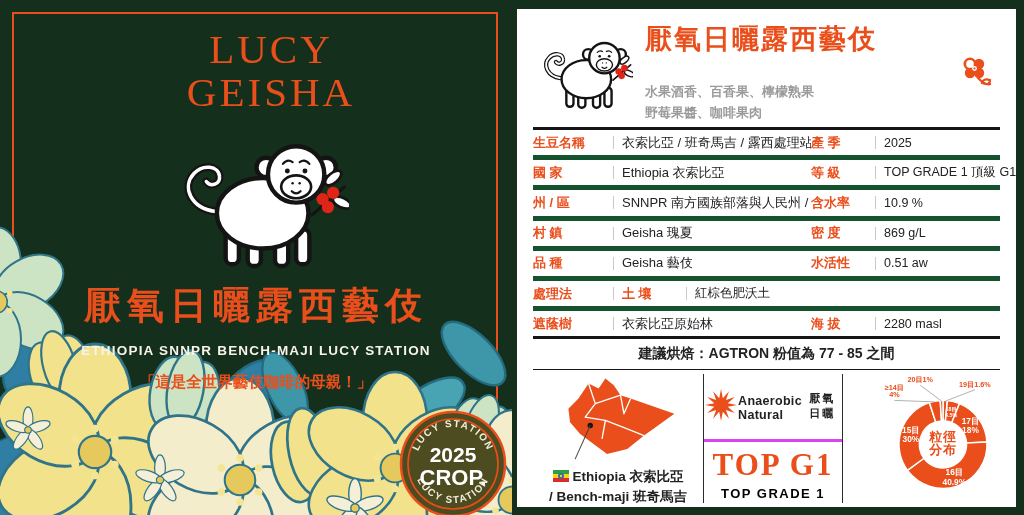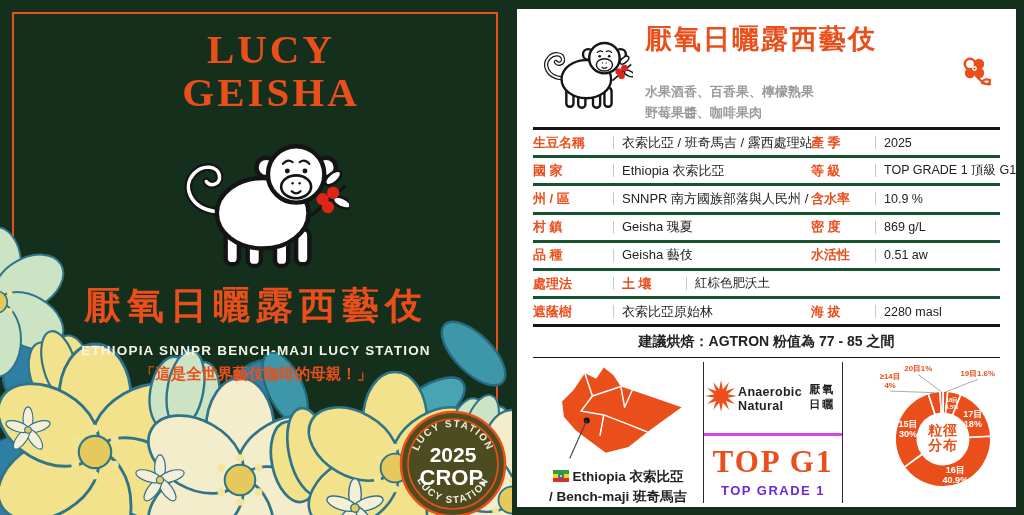--- a/index.html
+++ b/index.html
@@ -4,42 +4,42 @@
 <style>
   html,body{margin:0;padding:0;}
   body{width:1024px;height:515px;font-family:"Liberation Sans",sans-serif;background:#0f2416;}
   .stage{width:1024px;height:515px;display:flex;overflow:hidden;}
 
   
   .left-panel{position:relative;width:512px;height:515px;background:#14301D;overflow:hidden;flex:none;}
   .border-frame{position:absolute;left:12px;top:12px;right:14px;bottom:12px;border:2px solid #E94E1B;z-index:1;}
   .flowers{position:absolute;left:0;top:0;z-index:2;pointer-events:none;}
   .left-content{position:absolute;inset:0;z-index:3;text-align:center;}
-  .brand{margin-top:28px;font-family:"Liberation Serif",serif;font-weight:bold;font-size:41px;line-height:1.06;letter-spacing:3px;color:#E94E1B;padding-left:30px;}
+  .brand{margin-top:28px;font-family:"Liberation Serif",serif;font-weight:normal;font-size:41px;line-height:1.06;letter-spacing:3px;color:#E94E1B;padding-left:30px;}
   .left-monkey{margin-top:10px;}
   .cn-title-left{margin-top:2px;font-size:37px;font-weight:bold;letter-spacing:6px;color:#E94E1B;}
   .subtitle-en{margin-top:12px;font-size:13.5px;font-weight:bold;letter-spacing:1.2px;color:#f7f3e8;}
-  .quote{margin-top:6px;font-size:15.5px;font-weight:bold;color:#E94E1B;}
+  .quote{margin-top:14px;font-size:15.5px;font-weight:bold;color:#E94E1B;}
   .badge{position:absolute;right:0px;bottom:-8px;z-index:4;}
 
   
   .right-panel{width:512px;height:515px;background:#14301D;padding:9px 8px 8px 5px;box-sizing:border-box;flex:none;}
   .card{background:#ffffff;width:100%;height:100%;box-sizing:border-box;padding:8px 16px 0 16px;display:flex;flex-direction:column;}
 
   .card-header{display:flex;align-items:center;height:110px;flex:none;}
   .card-title-block{margin-left:12px;flex:1;}
   .cn-title-right{font-size:27px;font-weight:bold;letter-spacing:2px;color:#E94E1B;}
   .notes{margin-top:24px;font-size:13px;line-height:1.65;color:#9b9b9b;font-weight:bold;}
   .flower-ico{flex:none;margin-right:6px;}
 
   .thick-line{border-top:3px solid #151515;flex:none;}
   .thin-line{border-top:1.5px solid #151515;flex:none;}
 
   .spec-table{flex:none;}
-  .spec-row{display:flex;align-items:center;height:25.2px;border-bottom:3px solid #14532d;font-size:13px;}
+  .spec-row{display:flex;align-items:center;height:25.2px;border-bottom:5px solid #14532d;font-size:13px;}
   .spec-row:last-child{border-bottom:none;}
   .lab{color:#E94E1B;font-weight:bold;flex:none;}
   .lab1{width:72px;}
   .lab2{width:56px;}
   .vsep{width:1px;height:13px;background:#c9c9c9;margin:0 8px;flex:none;}
   .val1{flex:1;color:#222;min-width:0;white-space:nowrap;overflow:hidden;}
   .val2{width:116px;flex:none;color:#222;white-space:nowrap;font-size:12.5px;}
 
   .roast{height:30px;display:flex;align-items:center;justify-content:center;font-size:14px;font-weight:bold;color:#222;flex:none;}
 
@@ -49,21 +49,21 @@
   .col-proc{width:138px;flex:none;}
   .col-donut{flex:1.25;}
   .vdiv{width:1px;background:#2b2b2b;margin:4px 0;flex:none;}
   .map-caption{font-size:13.5px;font-weight:bold;color:#222;line-height:1.5;text-align:center;margin-top:2px;}
   .flag{display:inline-block;vertical-align:-1px;margin-right:4px;}
   .proc-top{flex:1.05;display:flex;flex-direction:row;align-items:center;justify-content:center;width:100%;}
   .proc-bot{flex:1;display:flex;flex-direction:column;align-items:center;justify-content:center;width:100%;border-top:3px solid #d946ef;}
   .proc-en{font-size:12.5px;font-weight:bold;color:#222;margin-top:6px;letter-spacing:.3px;}
   .proc-cn{font-size:11px;font-weight:bold;color:#222;margin-top:3px;letter-spacing:2px;}
   .grade-big{font-family:"Liberation Serif",serif;font-weight:bold;font-size:31px;color:#E94E1B;letter-spacing:2px;}
-  .grade-sub{font-size:13px;font-weight:bold;color:#6d28d9;letter-spacing:1.5px;margin-top:3px;}
+  .grade-sub{font-size:13px;font-weight:bold;color:#000000;letter-spacing:1.5px;margin-top:3px;}
 </style>
 </head>
 <body>
 
 <div class="stage">
 
   <div class="left-panel">
 
     <div class="border-frame"></div>
 

